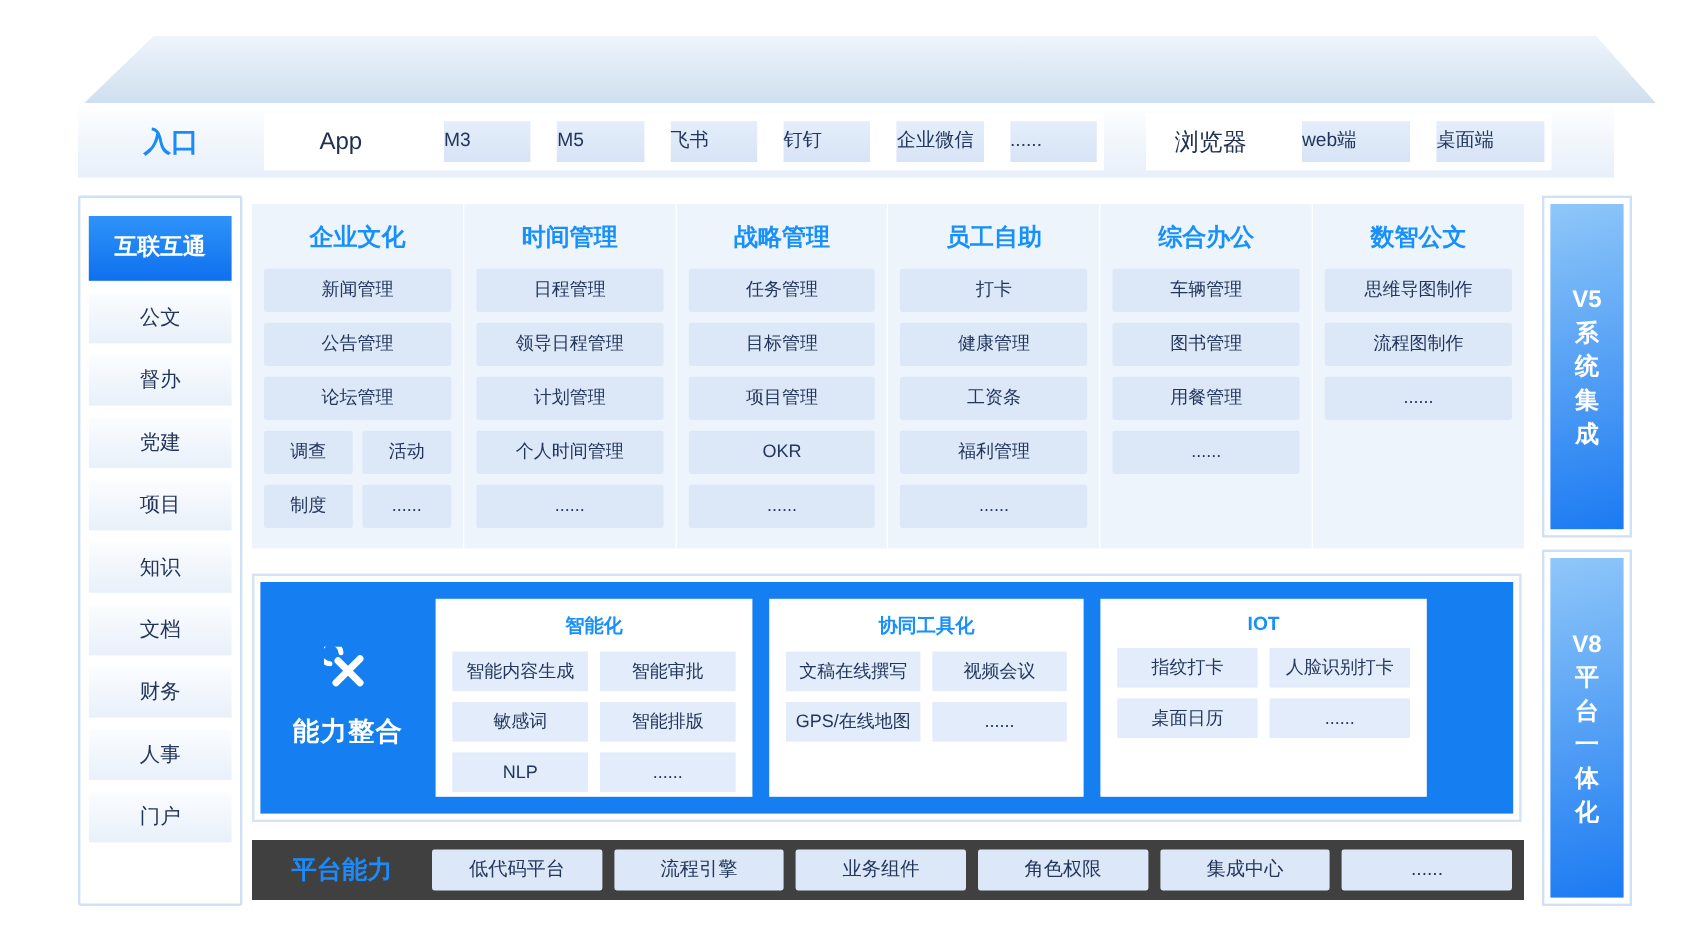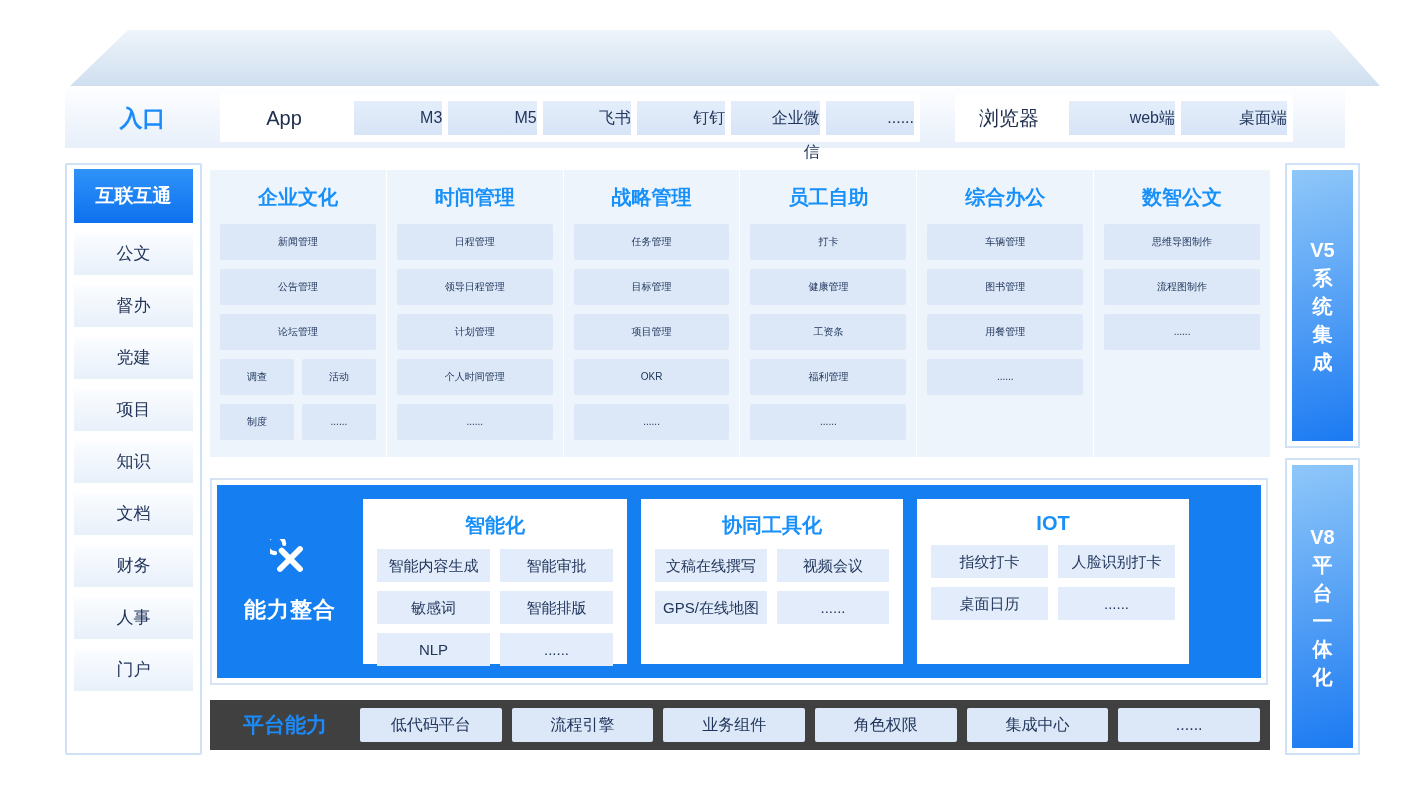--- a/index.html
+++ b/index.html
@@ -14,53 +14,53 @@
   
   .header-band{position:absolute;left:65px;top:88px;width:1280px;height:60px;
     background:linear-gradient(180deg,#fdfeff 0%,#e7effa 100%);}
   .entry-label{position:absolute;left:0;top:0;width:155px;height:60px;line-height:60px;
     text-align:center;color:#1b8bfa;font-size:23px;font-weight:bold;}
   .panel{position:absolute;top:6px;height:48px;background:#ffffff;display:flex;align-items:center;box-sizing:border-box;padding-right:6px;}
   .app-panel{left:155px;width:700px;}
   .browser-panel{left:890px;width:338px;}
   .panel-label{flex:0 0 128px;text-align:center;color:#20304f;font-size:20px;}
   .browser-panel .panel-label{flex:0 0 108px;}
-  .hchip{flex:1;height:34px;line-height:34px;margin-left:6px;text-align:right;
-    background:linear-gradient(180deg,#e4eefb,#d7e4f6);color:#22365c;font-size:16px;padding-left:28px;}
+  .hchip{flex:1;height:34px;line-height:34px;margin-left:22px;text-align:left;
+    background:linear-gradient(180deg,#e4eefb,#d7e4f6);color:#22365c;font-size:16px;}
 
   
   .sidebar{position:absolute;left:65px;top:163px;width:137px;height:592px;background:#ffffff;
-    border:2px solid #cfe1f5;border-radius:2px;box-sizing:border-box;padding:4px 7px;}
+    border:2px solid #cfe1f5;border-radius:2px;box-sizing:border-box;padding:15px 7px;}
   .side-item{height:42px;line-height:42px;text-align:center;font-size:17px;color:#22345a;
     background:linear-gradient(180deg,#fbfdff,#e8f0fa);margin-bottom:10px;}
   .side-item:last-child{margin-bottom:0;}
   .side-item.active{height:54px;line-height:54px;font-size:19px;font-weight:bold;color:#ffffff;
     background:linear-gradient(180deg,#2f93f9,#0e70ee);}
 
   
   .modules{position:absolute;left:210px;top:170px;width:1060px;height:285px;
     display:grid;grid-template-columns:repeat(6,1fr);gap:1px;}
   .module{background:#edf4fc;box-sizing:border-box;padding:8px 10px;}
   .module-title{text-align:center;color:#1890fa;font-size:20px;font-weight:bold;margin:6px 0 13px;}
   .mrow{display:flex;gap:8px;margin-bottom:9px;}
   .chip{flex:1;height:36px;line-height:36px;text-align:center;background:#dce8f8;
-    color:#22365c;font-size:10px;border-radius:2px;white-space:nowrap;}
+    color:#22365c;font-size:15px;border-radius:2px;white-space:nowrap;}
 
   
   .ability{position:absolute;left:210px;top:478px;width:1058px;height:207px;background:#ffffff;
     border:2px solid #d5e3f5;box-sizing:border-box;padding:5px;}
   .ability-inner{width:100%;height:100%;background:#157ff2;box-sizing:border-box;
     display:flex;align-items:stretch;padding:14px;}
   .ability-left{flex:0 0 118px;display:flex;flex-direction:column;align-items:center;justify-content:center;color:#ffffff;text-align:right;}
   .ability-label{font-size:22px;font-weight:bold;margin-top:16px;letter-spacing:1px;}
   .acard{background:#ffffff;margin-left:14px;box-sizing:border-box;padding:10px 14px;display:flex;flex-direction:column;}
   .acard-1{flex:0 0 264px;}
   .acard-2{flex:0 0 262px;}
   .acard-3{flex:0 0 272px;}
-  .acard-title{text-align:center;color:#1890fa;font-size:20px;font-weight:bold;margin:3px 0 10px;}
+  .acard-title{text-align:center;color:#1890fa;font-size:16px;font-weight:bold;margin:3px 0 10px;}
   .arow{display:flex;gap:10px;margin-bottom:9px;}
   .achip{flex:1;height:33px;line-height:33px;text-align:center;background:#e2ecfa;
     color:#22365c;font-size:15px;white-space:nowrap;}
 
   
   .platform{position:absolute;left:210px;top:700px;width:1060px;height:50px;background:#404040;
     display:flex;align-items:center;}
   .platform-label{flex:0 0 150px;text-align:center;color:#1b8bfa;font-size:21px;font-weight:bold;}
   .platform .chip{flex:1;height:34px;line-height:34px;margin-right:10px;background:#dce8f8;font-size:16px;}
 

